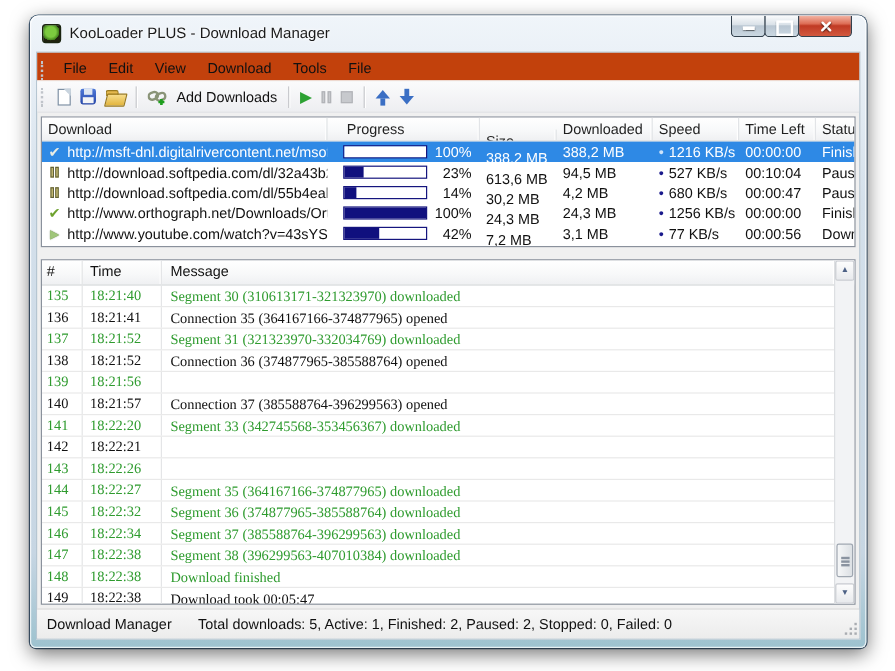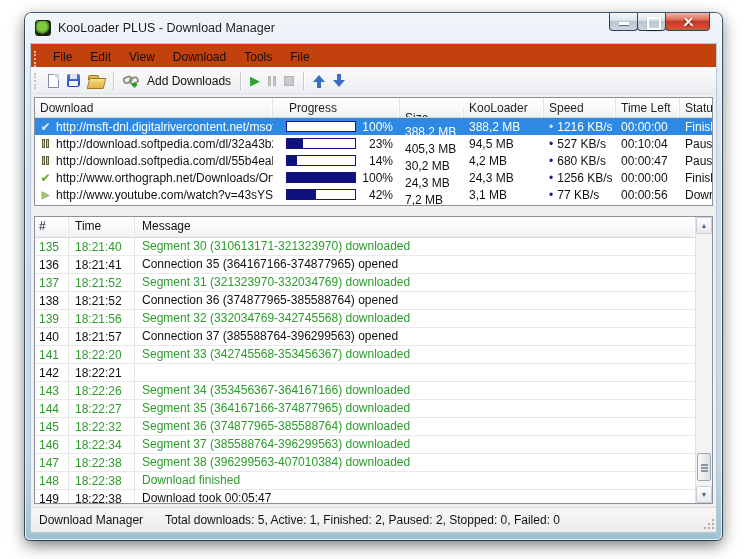--- a/index.html
+++ b/index.html
@@ -104,21 +104,21 @@
   .bullet { color:#1A1A8C; margin-right:4px; }
   .selected .bullet { color:#CFE4FA; }
 
   
   .log-panel { margin:10px 3px 0 3px; background:#fff; border:1px solid #8A919C; flex:1; position:relative; overflow:hidden; }
   .log-header { display:flex; height:21px; background:linear-gradient(#FFFFFF,#F7F8F9 60%,#EFF0F2);
     border-bottom:1px solid #D5D7DA; padding-right:17px; }
   .lc-num  { width:34px; flex:0 0 34px; padding:2px 4px; border-right:1px solid #E4E5E7; }
   .lc-time { width:66px; flex:0 0 66px; padding:2px 6px; border-right:1px solid #E4E5E7; }
   .lc-msg  { flex:1; padding:2px 7px; }
-  .log-row { display:flex; height:18px; align-items:flex-end; border-bottom:1px solid #E9E9E9; white-space:nowrap; }
+  .log-row { display:flex; height:18px; align-items:flex-start; border-bottom:1px solid #E9E9E9; white-space:nowrap;font-family:Liberation Serif, serif; }
   .log-row .lc-num, .log-row .lc-time { height:100%; display:flex; align-items:center; }
   .log-row.green { color:var(--green,#2E9B2E); }
 
   .vscroll { position:absolute; top:0; right:0; bottom:0; width:17px; background:#F2F3F5; border-left:1px solid #DDDFE2; }
   .sb-btn { position:absolute; left:0; width:16px; height:17px; background:linear-gradient(#FDFDFD,#E8EAED);
     border:1px solid #C9CCD1; border-radius:2px; display:flex; align-items:center; justify-content:center;
     font-size:7px; color:#4D6185; }
   .sb-up { top:0; } .sb-down { bottom:0; }
   .sb-thumb { position:absolute; left:1px; width:14px; height:28px; bottom:22px;
     background:linear-gradient(90deg,#F6F7F8,#DCE0E4); border:1px solid #9EA6B0; border-radius:2px; }
@@ -207,21 +207,21 @@
       <span class="tool-btn">
           <span class="arr down"></span>
         </span>
     </div>
 
     <div class="dl-panel">
       <div class="lv-header">
         <div class="hcell cw-url">Download</div>
         <div class="hcell cw-prog">Progress</div>
         <div class="hcell cw-size">Size</div>
-        <div class="hcell cw-dl">KooLoader</div>
+        <div class="hcell cw-dl">Downloaded</div>
         <div class="hcell cw-speed">Speed</div>
         <div class="hcell cw-time">Time Left</div>
         <div class="hcell cw-status" style="border-right:none">Status</div>
       </div>
       <div>
           <div class="dl-row selected">
             <div class="cell cw-url">
               <span class="st-icon check"></span>
               <span class="url">http://msft-dnl.digitalrivercontent.net/msoffic</span>
             </div>
@@ -244,21 +244,21 @@
                 <i></i>
               </span>
               <span class="url">http://download.softpedia.com/dl/32a43b290</span>
             </div>
             <div class="cell cw-prog">
               <span class="pbar">
                 <span class="pfill" style="width: 23%;"></span>
               </span>
               <span class="ppct">23%</span>
             </div>
-            <div class="cell cw-size">405,3 MB</div>
+            <div class="cell cw-size">613,6 MB</div>
             <div class="cell cw-dl">94,5 MB</div>
             <div class="cell cw-speed"><span class="bullet">•</span>527 KB/s</div>
             <div class="cell cw-time">00:10:04</div>
             <div class="cell cw-status">Paused</div>
           </div>
           <div class="dl-row">
             <div class="cell cw-url">
               <span class="st-icon pause">
                 <i></i>
                 <i></i>
@@ -337,40 +337,38 @@
             <div class="lc-msg">Segment 31 (321323970-332034769) downloaded</div>
           </div>
           <div class="log-row">
             <div class="lc-num">138</div>
             <div class="lc-time">18:21:52</div>
             <div class="lc-msg">Connection 36 (374877965-385588764) opened</div>
           </div>
           <div class="log-row green">
             <div class="lc-num">139</div>
             <div class="lc-time">18:21:56</div>
-            <div class="lc-msg">Segment 32 (332034769-342745568) downloaded</div>
           </div>
           <div class="log-row">
             <div class="lc-num">140</div>
             <div class="lc-time">18:21:57</div>
             <div class="lc-msg">Connection 37 (385588764-396299563) opened</div>
           </div>
           <div class="log-row green">
             <div class="lc-num">141</div>
             <div class="lc-time">18:22:20</div>
             <div class="lc-msg">Segment 33 (342745568-353456367) downloaded</div>
           </div>
           <div class="log-row">
             <div class="lc-num">142</div>
             <div class="lc-time">18:22:21</div>
           </div>
           <div class="log-row green">
             <div class="lc-num">143</div>
             <div class="lc-time">18:22:26</div>
-            <div class="lc-msg">Segment 34 (353456367-364167166) downloaded</div>
           </div>
           <div class="log-row green">
             <div class="lc-num">144</div>
             <div class="lc-time">18:22:27</div>
             <div class="lc-msg">Segment 35 (364167166-374877965) downloaded</div>
           </div>
           <div class="log-row green">
             <div class="lc-num">145</div>
             <div class="lc-time">18:22:32</div>
             <div class="lc-msg">Segment 36 (374877965-385588764) downloaded</div>

